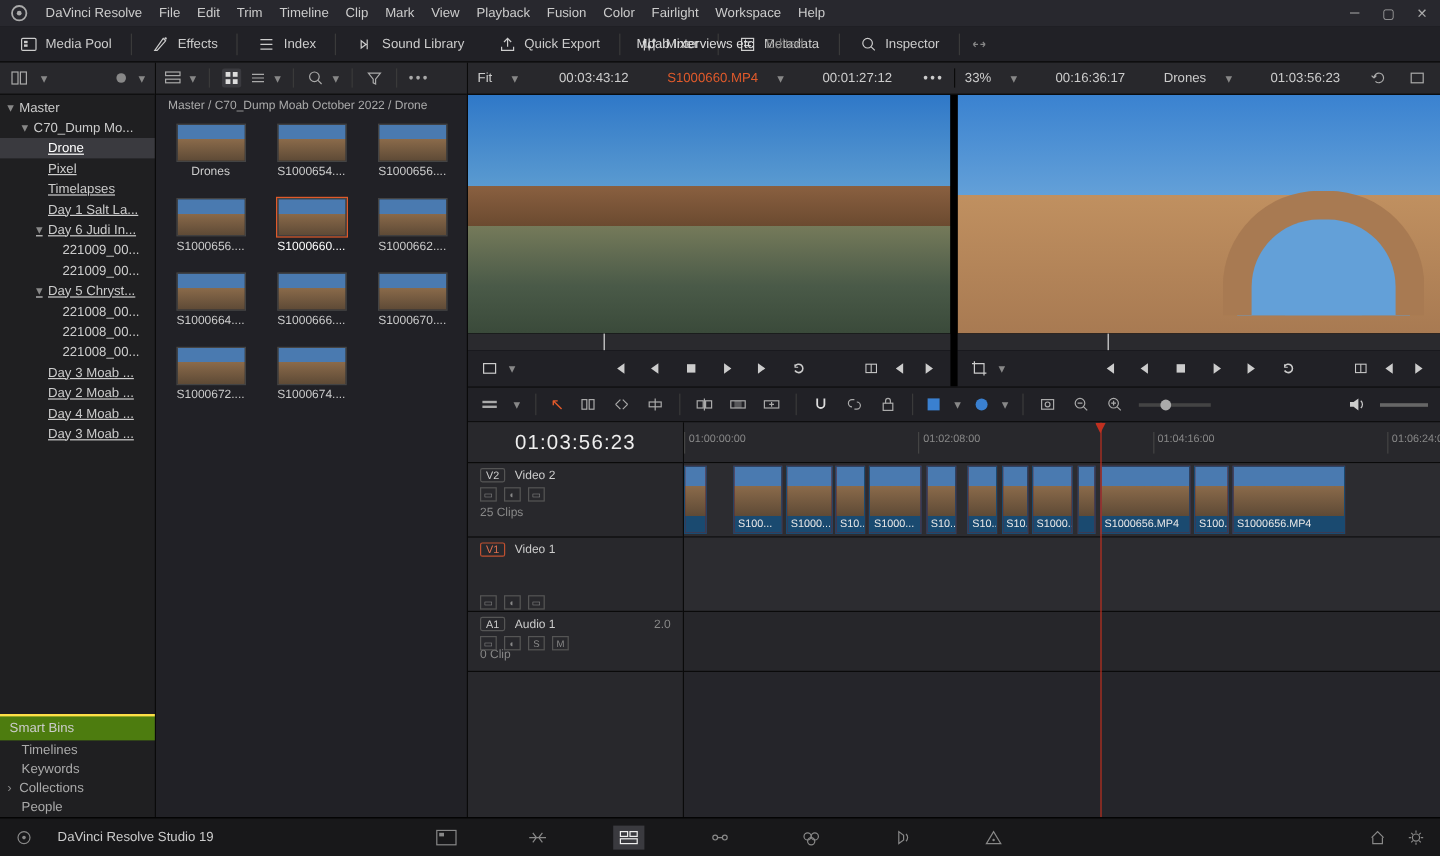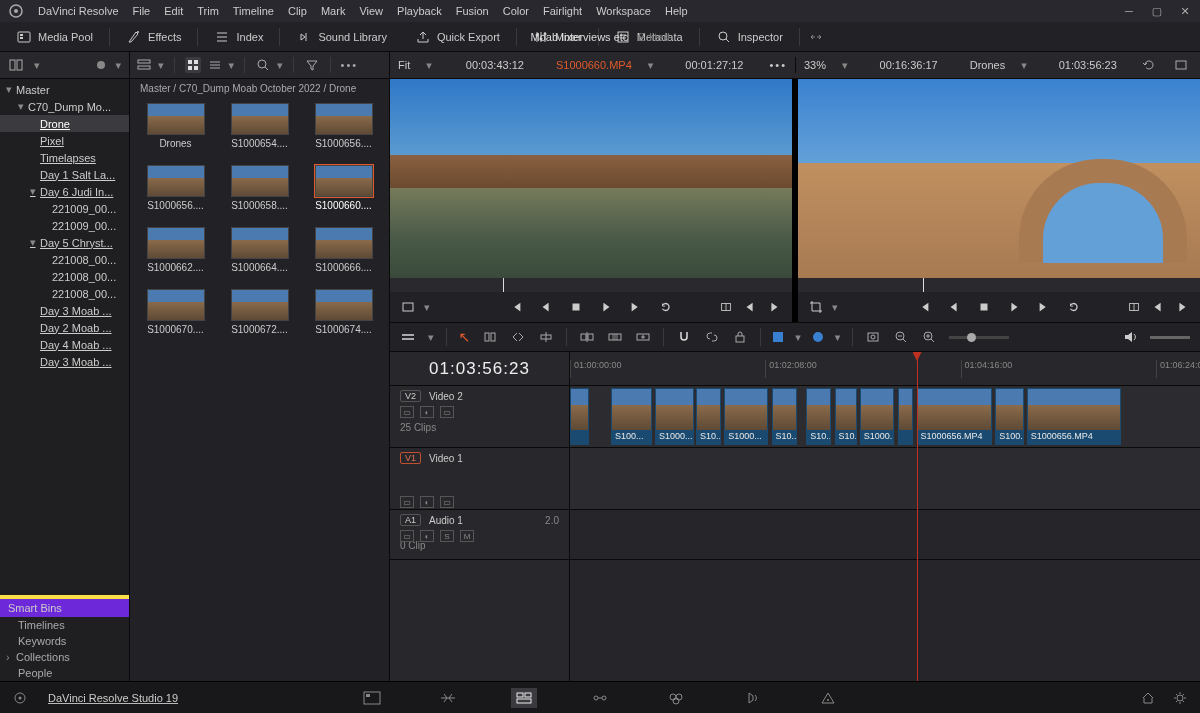--- a/index.html
+++ b/index.html
@@ -18,21 +18,21 @@
 .sidebar { width: 130px; background: #1f1f21; border-right: 1px solid #0a0a0a; display: flex; flex-direction: column; }
 .bin-hdr { height: 27px; background:#28282c; border-bottom:1px solid #0a0a0a; display:flex; align-items:center; gap:10px; padding:0 8px; }
 .bin-hdr .dot{ width:8px;height:8px;border-radius:50%;background:#888;}
 .tree { flex: 1; overflow: hidden; padding-top: 2px; }
 .tree-row { height: 17px; display: flex; align-items: center; padding-left: 6px; color: #ccc; cursor: pointer; white-space: nowrap; overflow: hidden; text-overflow: ellipsis; }
 .tree-row.sel { background: #3a3a3f; color: #fff; }
 .tree-row .caret { width: 10px; display:inline-block; color:#888; }
 .tree-row.d1 { padding-left: 18px; }
 .tree-row.d2 { padding-left: 30px; text-decoration: underline; }
 .tree-row.d3 { padding-left: 42px; }
-.smartbins-hdr { height: 22px; background:#6d28d9; padding:0 8px; display:flex; align-items:center; color:#ccc; border-top:4px solid #fde047;}
+.smartbins-hdr { height: 22px; background:#4d7c0f; padding:0 8px; display:flex; align-items:center; color:#ccc; border-top:2px solid #fde047;}
 .smartbins { }
 .sb-row { height:16px; padding-left:18px; display:flex; align-items:center; color:#aaa; }
 
 .media-pane { width: 260px; background: #212126; border-right: 1px solid #0a0a0a; display:flex; flex-direction:column;}
 .media-hdr { height:27px; background:#28282c; border-bottom:1px solid #0a0a0a; display:flex; align-items:center; gap:6px; padding:0 6px; color:#aaa;}
 .media-hdr .sep { width:1px; height:16px; background:#3a3a3a; margin:0 4px;}
 .breadcrumb { height:18px; padding:4px 10px; color:#aaa; font-size:10px;}
 .thumb-grid { padding: 6px 8px; display:grid; grid-template-columns: repeat(3, 78px); gap: 16px 6px; justify-content:center; align-content:start;}
 .thumb { width:78px; }
 .thumb .img { width:58px; height:32px; margin:0 auto; border:1px solid #444; background: linear-gradient(180deg,#4a7ab0 40%, #8a6a4a 40%, #5e4a36 100%); position:relative;}
@@ -79,21 +79,21 @@
 .playhead{ position:absolute; top:0; bottom:0; width:1px; background:#c03020; left:527px; z-index:5;}
 .playhead::before{content:""; position:absolute; top:0; left:-4px; width:9px; height:9px; background:#c03020; clip-path: polygon(0 0,100% 0,50% 100%);}
 .track-lane { border-bottom:1px solid #0a0a0a; position:relative; background:#2c2c30;}
 .track-lane.v2{ height:62px;}
 .track-lane.v1{ height:62px;}
 .track-lane.a1{ height:50px; background:#26262a;}
 .clip { position:absolute; top:2px; bottom:2px; border:1px solid #1a4a70; background:#7f1d1d; display:flex; flex-direction:column; overflow:hidden;}
 .clip .th{ flex:1; background:linear-gradient(180deg,#4a7ab0 40%, #8a6a4a 40%, #5e4a36 100%);}
 .clip .nm{ height:14px; background:#1a4a70; color:#e8e8e8; font-size:9px; padding:1px 3px; white-space:nowrap; overflow:hidden;}
 
-.footer { height:32px; background:#18181a; border-top:1px solid #000; display:flex; align-items:center; padding:0 12px; gap:20px; position:relative;text-decoration:underline;}
+.footer { height:32px; background:#18181a; border-top:1px solid #000; display:flex; align-items:center; padding:0 12px; gap:20px; position:relative;}
 .footer .pages{ position:absolute; left:50%; transform:translateX(-50%); display:flex; gap:50px;}
 .footer .pg{ width:26px; height:20px; display:flex; align-items:center; justify-content:center; color:#888; cursor:pointer;}
 .footer .pg.active{ background:#3a3a3f; color:#eee;}
 .footer .right{ position:absolute; right:12px; display:flex; gap:16px;}
 .tiny{ font-size:10px; color:#888;}
 </style>
 </head>
 <body>
 
 <div class="menubar">
@@ -319,24 +319,20 @@
           <div class="lbl">S1000654....</div>
         </div>
         <div class="thumb">
           <div class="img"></div>
           <div class="lbl">S1000656....</div>
         </div>
         <div class="thumb">
           <div class="img"></div>
           <div class="lbl">S1000656....</div>
         </div>
-        <div class="thumb">
-          <div class="img"></div>
-          <div class="lbl">S1000658....</div>
-        </div>
         <div class="thumb sel">
           <div class="img"></div>
           <div class="lbl">S1000660....</div>
         </div>
         <div class="thumb">
           <div class="img"></div>
           <div class="lbl">S1000662....</div>
         </div>
         <div class="thumb">
           <div class="img"></div>

